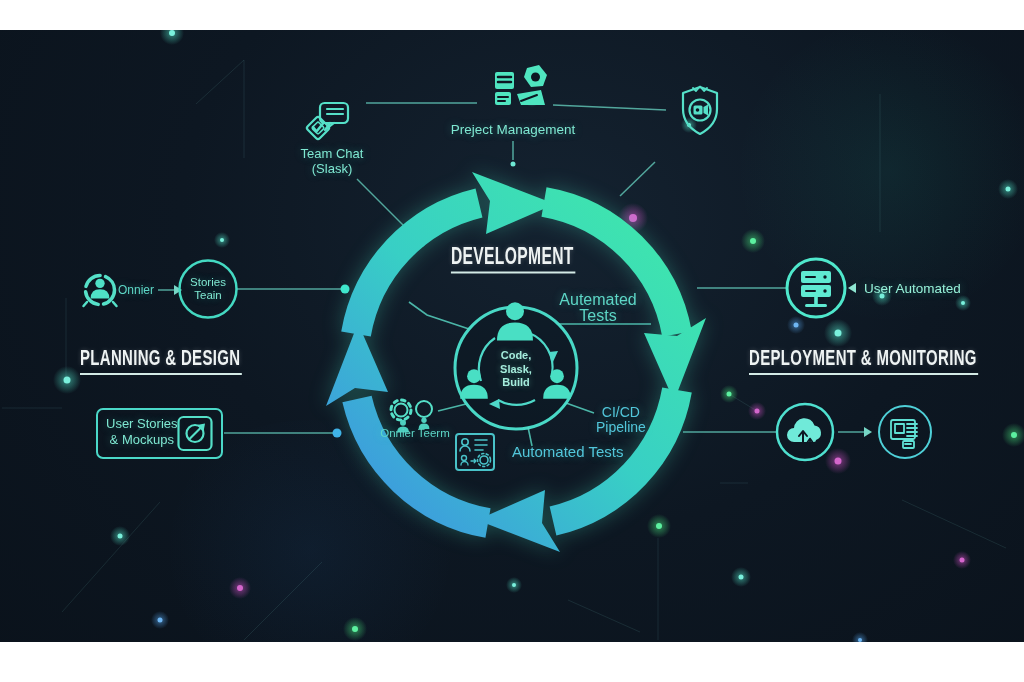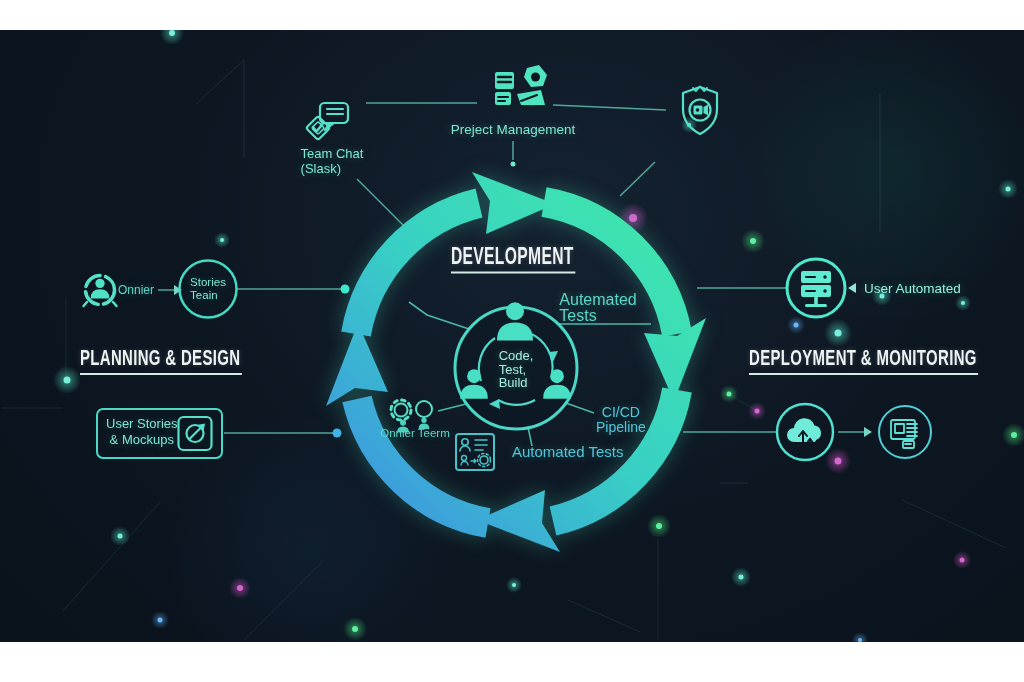--- a/index.html
+++ b/index.html
@@ -9,32 +9,32 @@
   }
   *{margin:0;padding:0;box-sizing:border-box}
   body{background:#222;font-family:"Liberation Sans",sans-serif}
   .stage{position:relative;width:1024px;height:682px;overflow:hidden;
     background:radial-gradient(ellipse at 55% 32%, #142230 0%, var(--bg) 48%, #0a121b 100%);}
   .bar{position:absolute;left:0;width:1024px;background:var(--bar-white)}
   .bar.top{top:0;height:30px}
   .bar.bot{top:642px;height:40px}
   .glow-blob{position:absolute;border-radius:50%;pointer-events:none}
   svg.layer{position:absolute;left:0;top:0}
-  .lbl{position:absolute;transform:translate(-50%,-50%);white-space:nowrap;
+  .lbl{position:absolute;transform:translate(-50%,-50%);text-align:center;white-space:nowrap;
     color:var(--label);font-size:13px;line-height:15px;text-shadow:0 0 9px rgba(80,230,200,.35)}
   .lbl.left{transform:translate(0,-50%);text-align:center}
   .lbl .ln{display:block}
   .heading{position:absolute;color:var(--white);font-weight:700;font-size:22px;line-height:1;
     letter-spacing:.5px;white-space:nowrap;border-bottom:2px solid rgba(222,245,240,.95);
     padding:0 2px 4px 0;text-shadow:0 0 6px rgba(255,255,255,.2)}
   .heading.side{transform:scaleX(.68);transform-origin:left top}
   .heading.center{transform:translate(-50%,-50%) scaleX(.68);font-size:23px}
   .dim{color:var(--label-dim)}
   .bluish{color:var(--label-blue)}
-  .inner-txt{font-weight:400;font-size:13px;line-height:13.5px;color:var(--inner-text);text-shadow:0 0 6px rgba(120,240,210,.4)}
+  .inner-txt{font-weight:700;font-size:11px;line-height:13.5px;color:var(--inner-text);text-shadow:0 0 6px rgba(120,240,210,.4)}
   .small{font-size:11.5px;line-height:13px}
 </style>
 </head>
 <body>
 
 <div class="stage">
   <div class="glow-blob" style="left:730px;top:20px;width:320px;height:300px;background:radial-gradient(circle,rgba(40,210,175,.08),transparent 70%)"></div>
   <div class="glow-blob" style="left:150px;top:420px;width:320px;height:260px;background:radial-gradient(circle,rgba(50,130,220,.07),transparent 70%)"></div>
 
   <svg class="layer" width="1024" height="682" viewBox="0 0 1024 682">
@@ -363,21 +363,21 @@
   <div class="lbl dim" style="left:415px;top:433px;font-size:11.5px">
     <span class="ln">Onnier Teerm</span>
   </div>
 
   <div class="lbl left bluish" style="left:512px;top:451px;font-size:15px">
     <span class="ln">Automated Tests</span>
   </div>
 
   <div class="lbl inner-txt" style="left:516px;top:369px">
     <span class="ln">Code,</span>
-    <span class="ln">Test,</span>
+    <span class="ln">Slask,</span>
     <span class="ln">Build</span>
   </div>
 
   <div class="lbl left" style="left:864px;top:288px;font-size:13.5px;color:#96f0d8">
     <span class="ln">User Automated</span>
   </div>
 
   <div class="heading side" style="left:749px;top:347px">
     <span>DEPLOYMENT &amp; MONITORING</span>
   </div>

